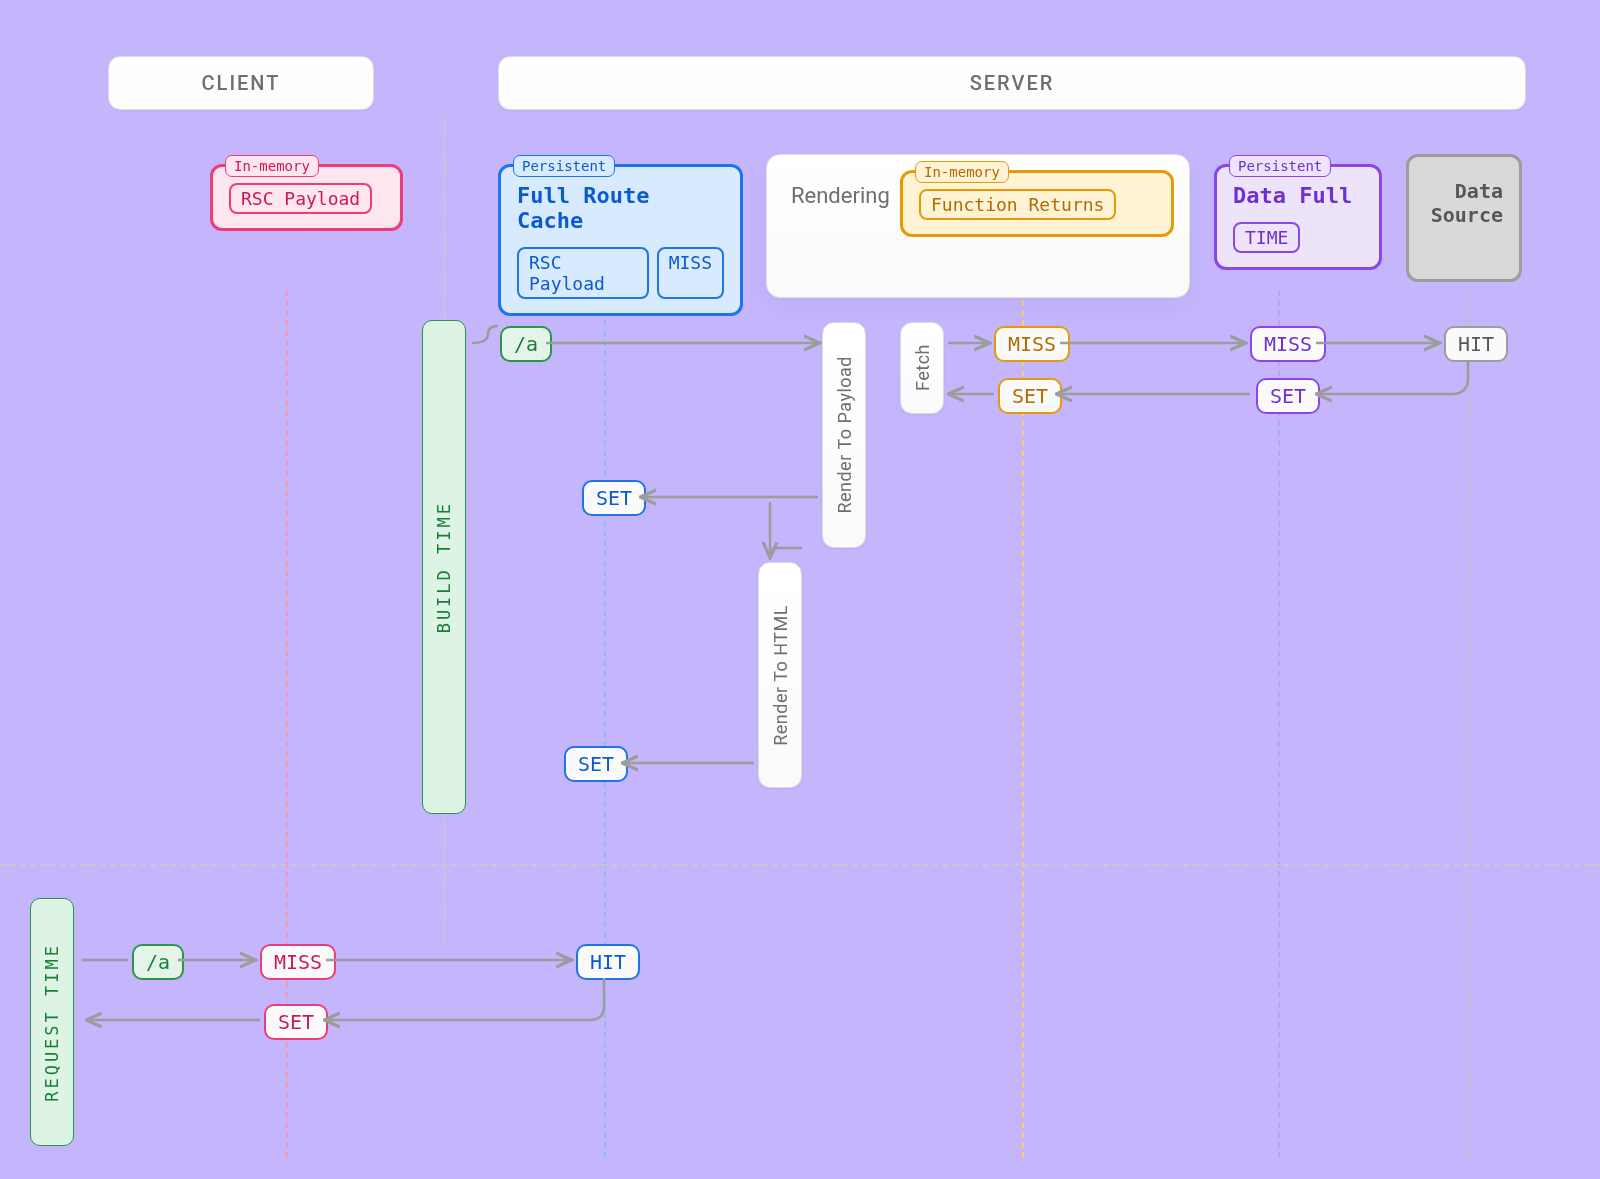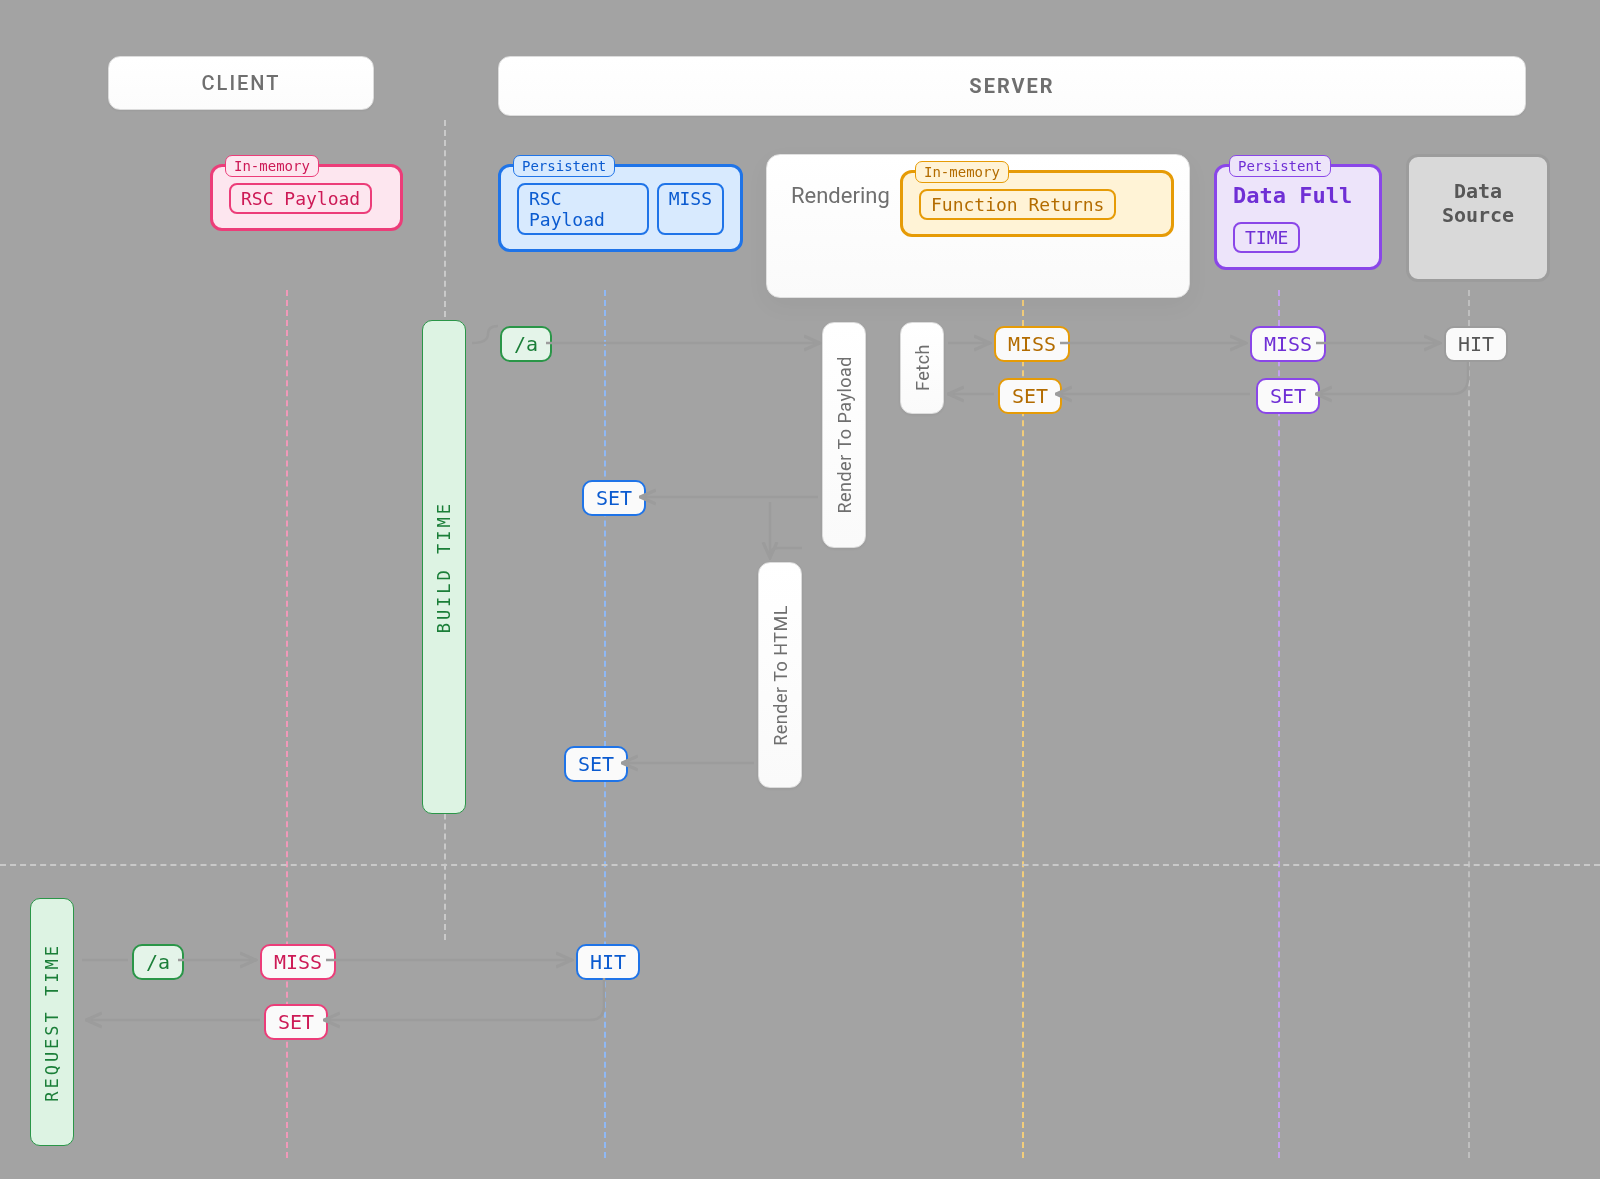--- a/index.html
+++ b/index.html
@@ -1,17 +1,17 @@
 <!DOCTYPE html>
 <html><head>
 <meta charset="utf-8">
 <style>
   * { box-sizing: border-box; }
   html, body { margin:0; padding:0; font-family: ui-monospace, SFMono-Regular, Menlo, Consolas, monospace; background:#fafafa; color:#3a3a3a; }
-  .canvas { position:relative; width:1600px; height:1179px; background:#a3a3a3; overflow:hidden; }
+  .canvas { position:relative; width:1600px; height:1179px; background:#c4b5fd; overflow:hidden; }
 
   .pill {
     position:absolute; display:flex; align-items:center; justify-content:center;
     background:linear-gradient(#fff,#fcfcfc);
     border:1px solid #dcdcdc; border-radius:12px;
     box-shadow:0 1px 2px rgba(0,0,0,.05);
     font-family:-apple-system,BlinkMacSystemFont,"Segoe UI",Roboto,sans-serif;
     color:#6f6f6f; letter-spacing:2px; font-size:20px; font-weight:500;
   }
 
@@ -111,32 +111,33 @@
   <div class="lane-v dash-pink" style="left:286px; top:290px; height:868px;"></div>
   <div class="lane-v dash-blue" style="left:604px; top:290px; height:868px;"></div>
   <div class="lane-v dash-amber" style="left:1022px; top:290px; height:868px;"></div>
   <div class="lane-v dash-purple" style="left:1278px; top:290px; height:868px;"></div>
   <div class="lane-v dash-gray2" style="left:1468px; top:290px; height:868px;"></div>
   <div class="lane-h dash-gray" style="left:0; top:864px; width:1600px;"></div>
 
   <div class="pill" style="left:108px; top:56px; width:266px; height:54px;">
     <span>CLIENT</span>
   </div>
-  <div class="pill" style="left:498px; top:56px; width:1028px; height:60px;font-weight:bold;">
+  <div class="pill" style="left:498px; top:56px; width:1028px; height:54px;">
     <span>SERVER</span>
   </div>
 
   <div class="card pink-card" style="left:210px; top:164px; width:193px;">
     <div class="chips">
         <span class="chip">RSC Payload</span>
       </div>
     <div class="tag pink-tag">In-memory</div>
   </div>
 
   <div class="card blue-card" style="left:498px; top:164px; width:245px;">
+    <div class="title">Full Route Cache</div>
     <div class="chips">
       <span class="chip">RSC Payload</span>
       <span class="chip">MISS</span>
     </div>
     <div class="tag blue-tag">Persistent</div>
   </div>
 
   <div class="render-box" style="left:766px; top:154px; width:424px; height:144px;">
     <span class="render-label">Rendering</span>
   </div>
@@ -148,21 +149,21 @@
   </div>
 
   <div class="card purple-card" style="left:1214px; top:164px; width:168px;">
     <div class="title">Data Full</div>
     <div class="chips">
         <span class="chip">TIME</span>
       </div>
     <div class="tag purple-tag">Persistent</div>
   </div>
 
-  <div class="card gray-card" style="left:1406px; top:154px; width:144px; height:128px; padding-top:22px; text-align:center;">
+  <div class="card gray-card" style="left:1406px; top:154px; width:116px; height:128px; padding-top:22px; text-align:right;">
     <div class="title" style="white-space:pre-line; margin:0; font-size:20px;">Data
 Source</div>
   </div>
 
   <div class="timebar" style="left:422px; top:320px; width:44px; height:494px;">
     <span class="vtxt">BUILD TIME</span>
   </div>
   <div class="timebar" style="left:30px; top:898px; width:44px; height:248px;">
     <span class="vtxt">REQUEST TIME</span>
   </div>

